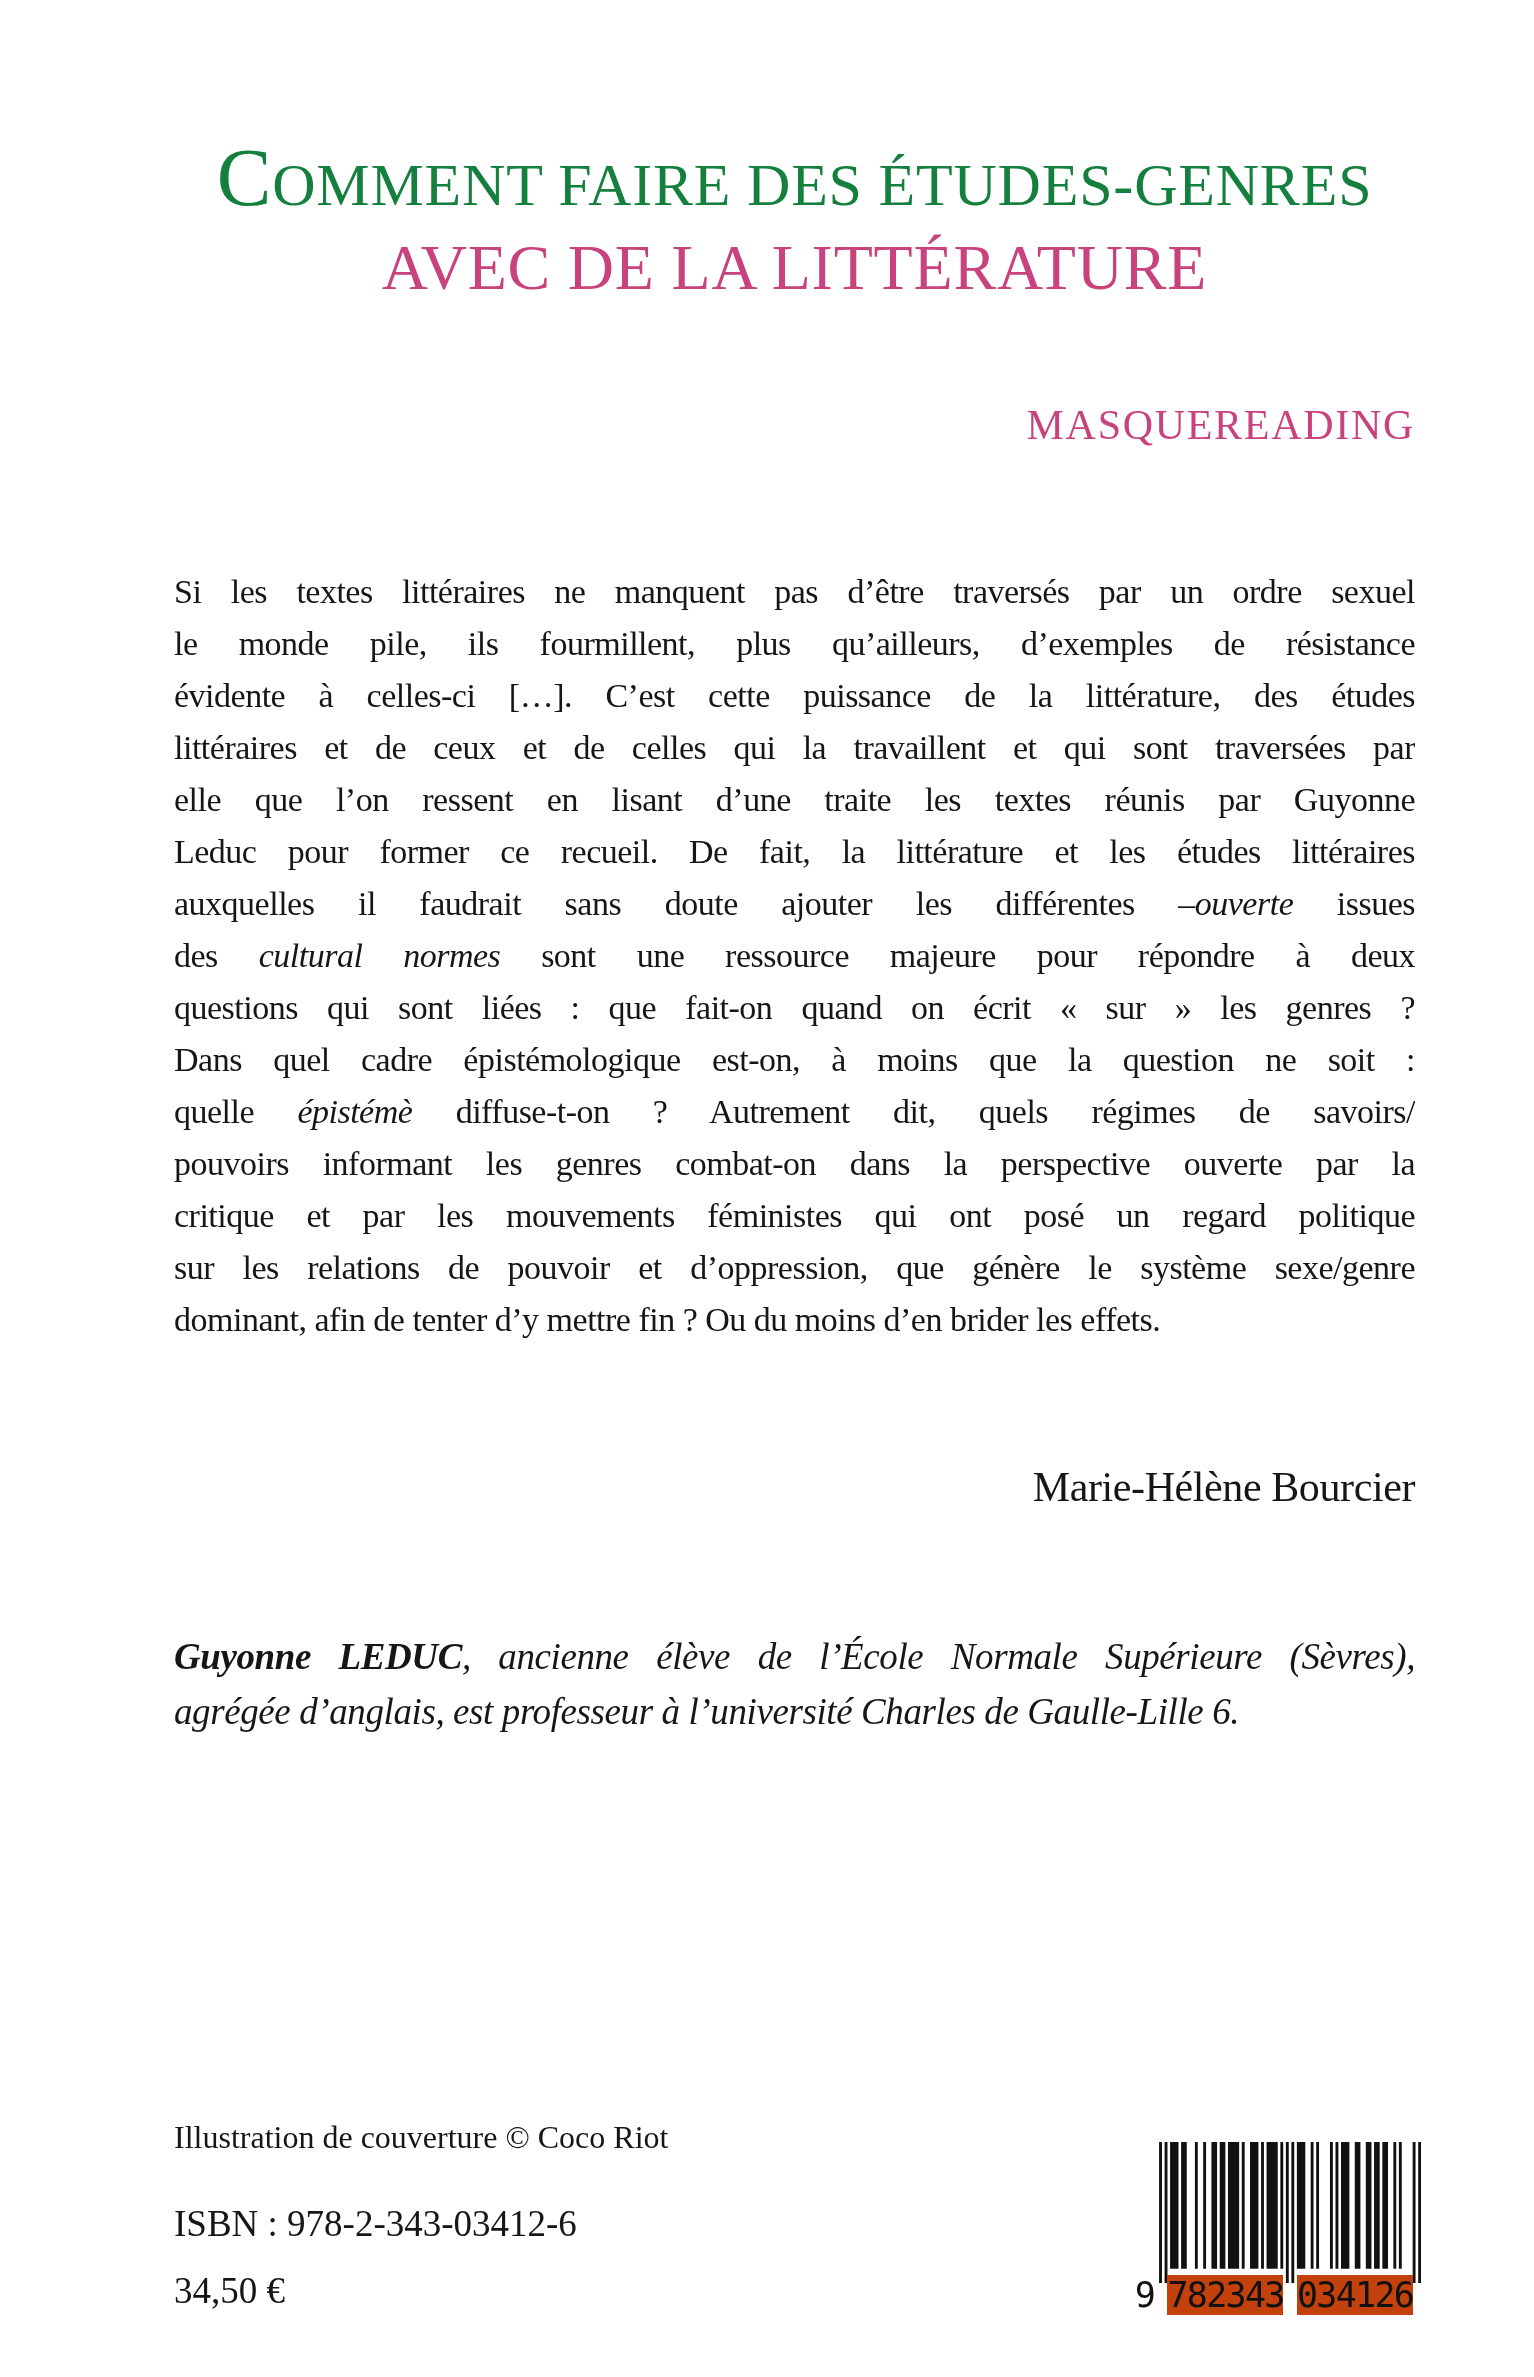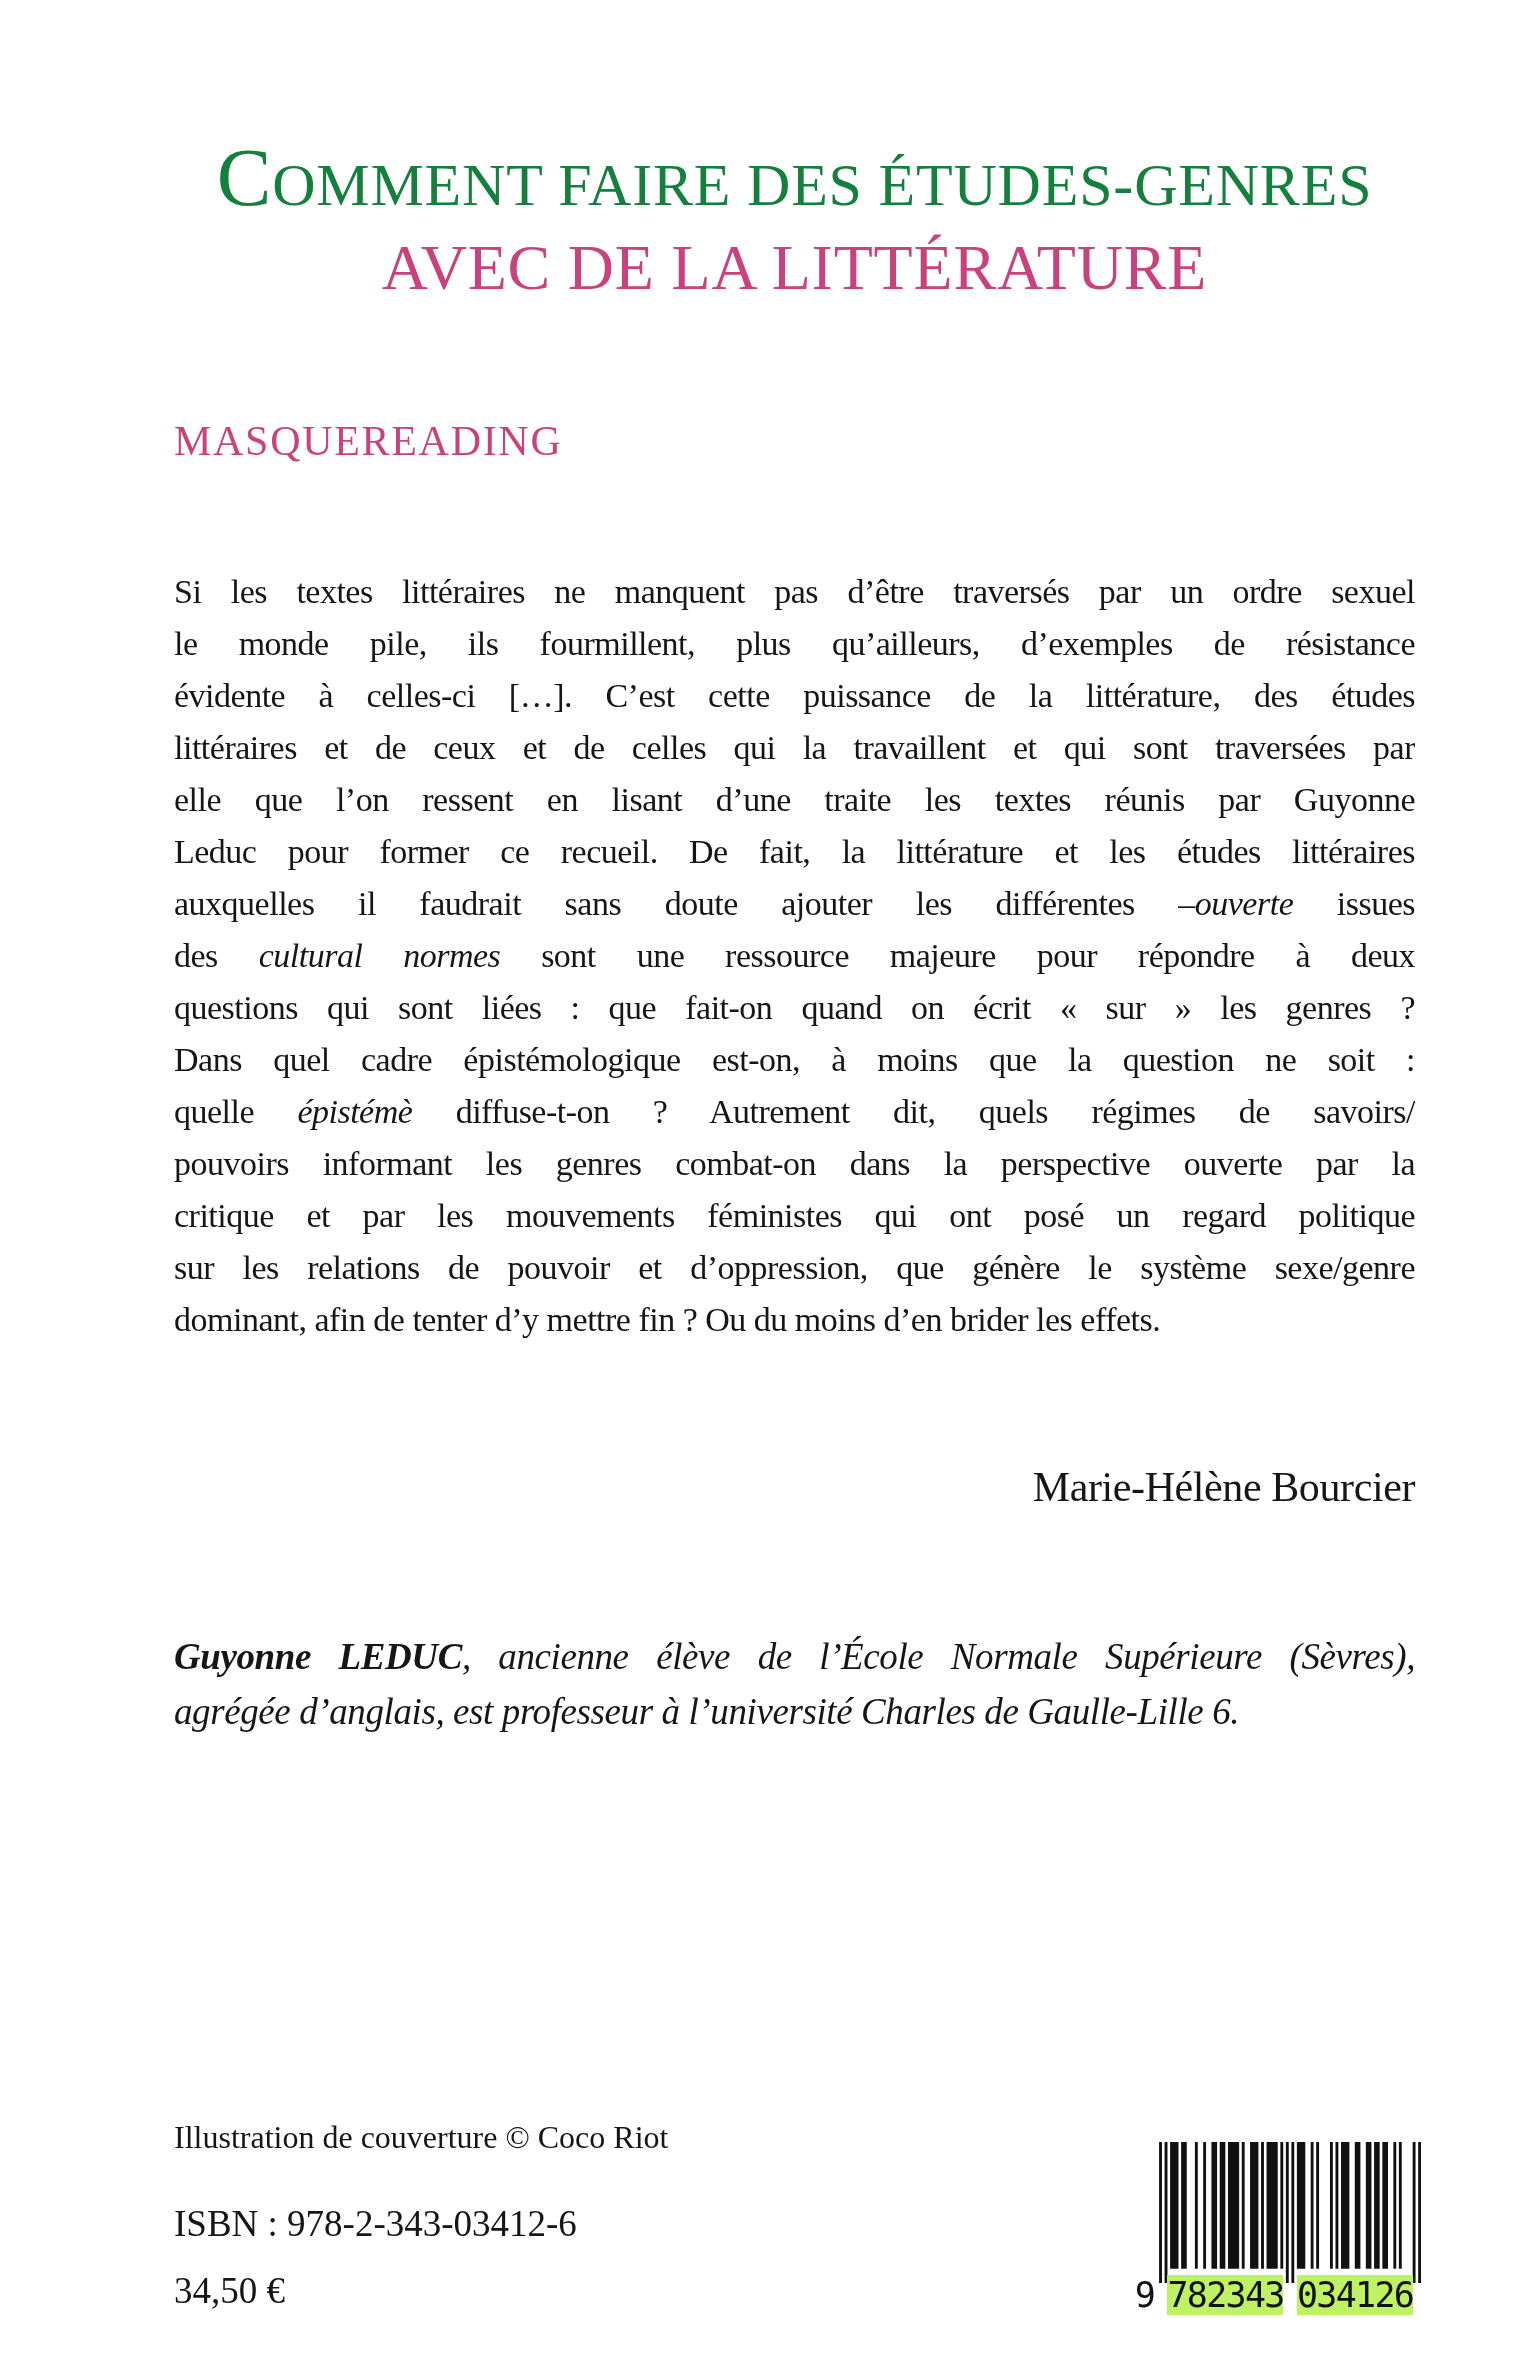--- a/index.html
+++ b/index.html
@@ -14,22 +14,22 @@
     text-align:center; color:#15803d; font-size:60px; line-height:82px;
     letter-spacing:0.8px; white-space:nowrap;
   }
   .t-initial { font-size:82px; }
   .t-line2 {
     position:absolute; left:174px; width:1241px; top:235px;
     text-align:center; color:#c8437e; font-size:64px; line-height:65px;
     letter-spacing:0.8px; white-space:nowrap;
   }
   .subtitle {
-    position:absolute; left:174px; width:1241px; top:420px;
-    text-align:left; color:#c8437e; font-size:42px; line-height:42px;
+    position:absolute; left:174px; width:1241px; top:404px;
+    text-align:right; color:#c8437e; font-size:42px; line-height:42px;
     letter-spacing:1.7px;
   }
   
   .quote { position:absolute; left:174px; width:1241px; top:566px; }
   .q-line {
     font-size:34px; line-height:52px; height:52px;
     letter-spacing:-0.5px; overflow:hidden;
     text-align:justify; text-align-last:justify;
   }
   .q-line.last { text-align:left; text-align-last:auto; }
@@ -49,21 +49,21 @@
   
   .credit   { position:absolute; left:174px; top:2121px; font-size:32px; line-height:32px; }
   .isbn     { position:absolute; left:174px; top:2205px; font-size:37px; line-height:37px; }
   .price    { position:absolute; left:174px; top:2272px; font-size:37px; line-height:37px; }
   
   .barcode  { position:absolute; left:1159px; top:2142px; width:262px; height:176px; }
   .barcode svg { position:absolute; left:0; top:0; }
   .bc-digit, .bc-group {
     position:absolute; top:133px; font-family:"DejaVu Sans Mono", monospace;
     font-size:35px; line-height:40px; letter-spacing:-1.7px; color:#111;
-    white-space:nowrap; background:#bef264;
+    white-space:nowrap; background:#c2410c;
   }
   .bc-d0 { left:-28.5px; width:23.5px; text-align:right; background:transparent; }
   .bc-g1 { left:8.4px;  width:116px; }
   .bc-g2 { left:138px; width:116px; }
 </style>
 </head>
 <body>
 
 <div class="page">
 

